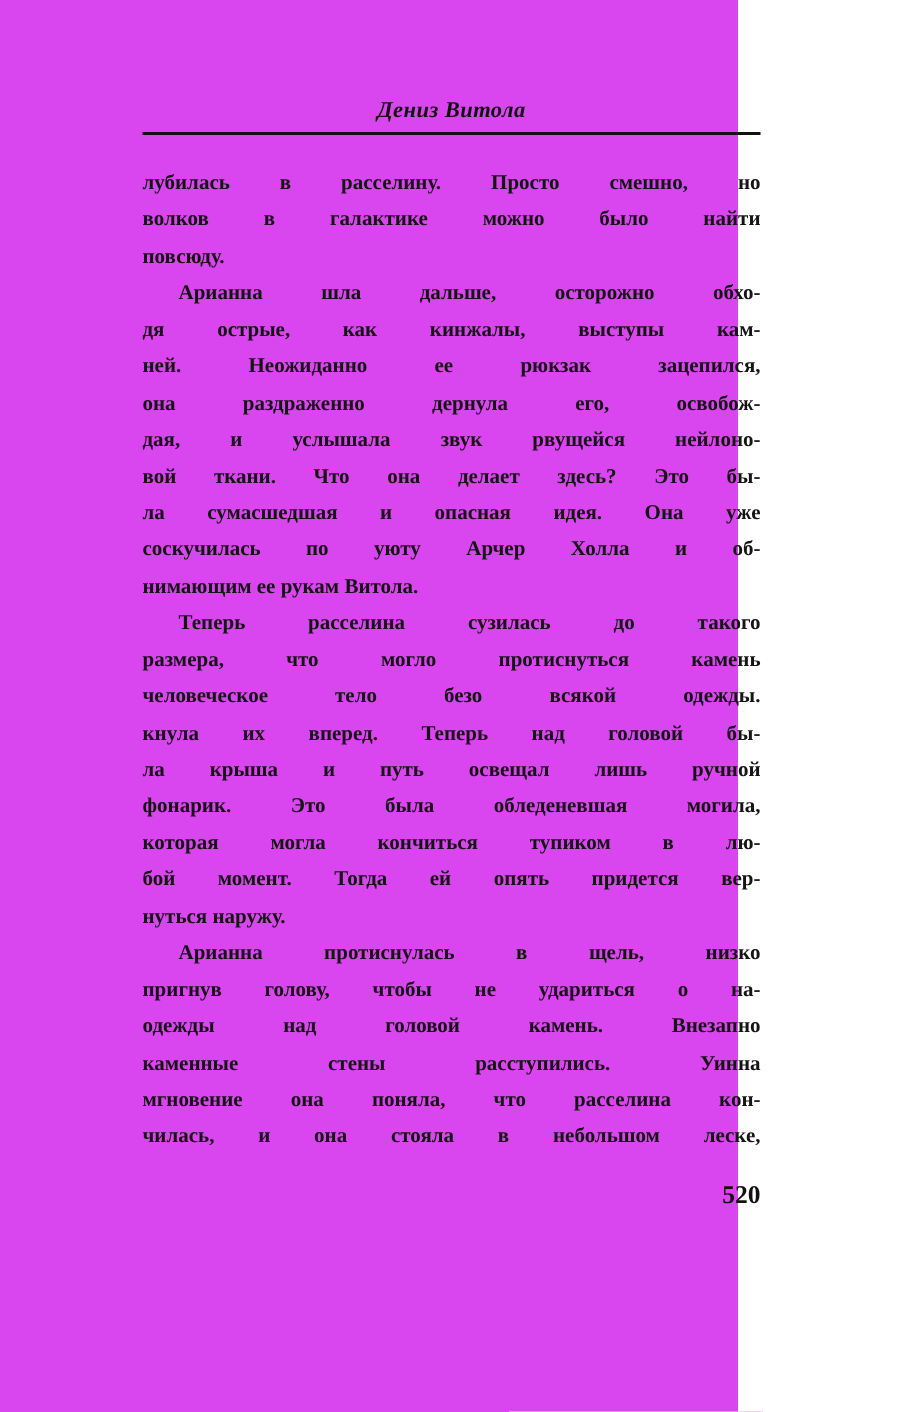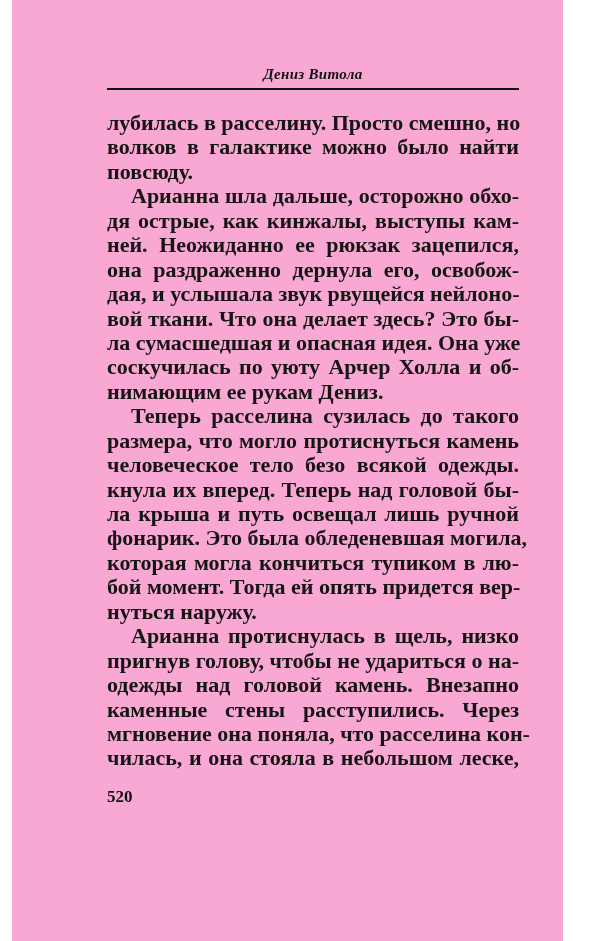--- a/index.html
+++ b/index.html
@@ -1,40 +1,40 @@
 <!DOCTYPE html>
 <html><head>
 <meta charset="utf-8">
 <style>
   html, body { margin: 0; padding: 0; background: #ffffff; }
   body { width: 600px; height: 941px; position: relative; overflow: hidden; }
-  .page { position: absolute; left: 12px; top: 0; width: 551px; height: 941px; background: #f9a8d4; }
+  .page { position: absolute; left: 0; top: 0; width: 492px; height: 941px; background: #d946ef; }
   .running-head {
     position: absolute; left: 95px; width: 412px; top: 66px;
     text-align: center;
     font-family: "Liberation Serif", serif;
     font-style: italic; font-weight: bold;
     font-size: 15px; color: #111; letter-spacing: 0.3px;
   }
   .head-rule {
     position: absolute; left: 95px; width: 412px; top: 88px;
     height: 0; border-top: 2px solid #111;
   }
   .body-text {
     position: absolute; left: 95px; top: 111px; width: 412px;
     font-family: "Liberation Serif", serif;
-    font-weight: bold; font-size: 22px; color: #151515;
+    font-weight: bold; font-size: 14px; color: #151515;
     line-height: 24.45px;
   }
   .line { display: block; white-space: nowrap; text-align: justify; text-align-last: justify; height: 24.45px; }
   .line.last { text-align-last: left; }
   .line.indent { padding-left: 24px; }
   .page-number {
     position: absolute; left: 95px; width: 412px; top: 787px;
-    text-align: left;
+    text-align: right;
     font-family: "Liberation Serif", serif;
     font-weight: bold; font-size: 17px; color: #111;
   }
 </style>
 </head>
 <body>
 
 <div class="page">
   <div class="running-head">Дениз Витола</div>
   <div class="head-rule"></div>
@@ -44,32 +44,32 @@
       <span class="line">волков в галактике можно было найти</span>
       <span class="line last">повсюду.</span>
       <span class="line indent">Арианна шла дальше, осторожно обхо-</span>
       <span class="line">дя острые, как кинжалы, выступы кам-</span>
       <span class="line">ней. Неожиданно ее рюкзак зацепился,</span>
       <span class="line">она раздраженно дернула его, освобож-</span>
       <span class="line">дая, и услышала звук рвущейся нейлоно-</span>
       <span class="line">вой ткани. Что она делает здесь? Это бы-</span>
       <span class="line">ла сумасшедшая и опасная идея. Она уже</span>
       <span class="line">соскучилась по уюту Арчер Холла и об-</span>
-      <span class="line last">нимающим ее рукам Дениз.</span>
+      <span class="line last">нимающим ее рукам Витола.</span>
       <span class="line indent">Теперь расселина сузилась до такого</span>
       <span class="line">размера, что могло протиснуться камень</span>
       <span class="line">человеческое тело безо всякой одежды.</span>
       <span class="line">кнула их вперед. Теперь над головой бы-</span>
       <span class="line">ла крыша и путь освещал лишь ручной</span>
       <span class="line">фонарик. Это была обледеневшая могила,</span>
       <span class="line">которая могла кончиться тупиком в лю-</span>
       <span class="line">бой момент. Тогда ей опять придется вер-</span>
       <span class="line last">нуться наружу.</span>
       <span class="line indent">Арианна протиснулась в щель, низко</span>
       <span class="line">пригнув голову, чтобы не удариться о на-</span>
       <span class="line">одежды над головой камень. Внезапно</span>
-      <span class="line">каменные стены расступились. Через</span>
+      <span class="line">каменные стены расступились. Уинна</span>
       <span class="line">мгновение она поняла, что расселина кон-</span>
       <span class="line">чилась, и она стояла в небольшом леске,</span>
     </div>
 
   <div class="page-number">520</div>
 </div>
 
 </body></html>

